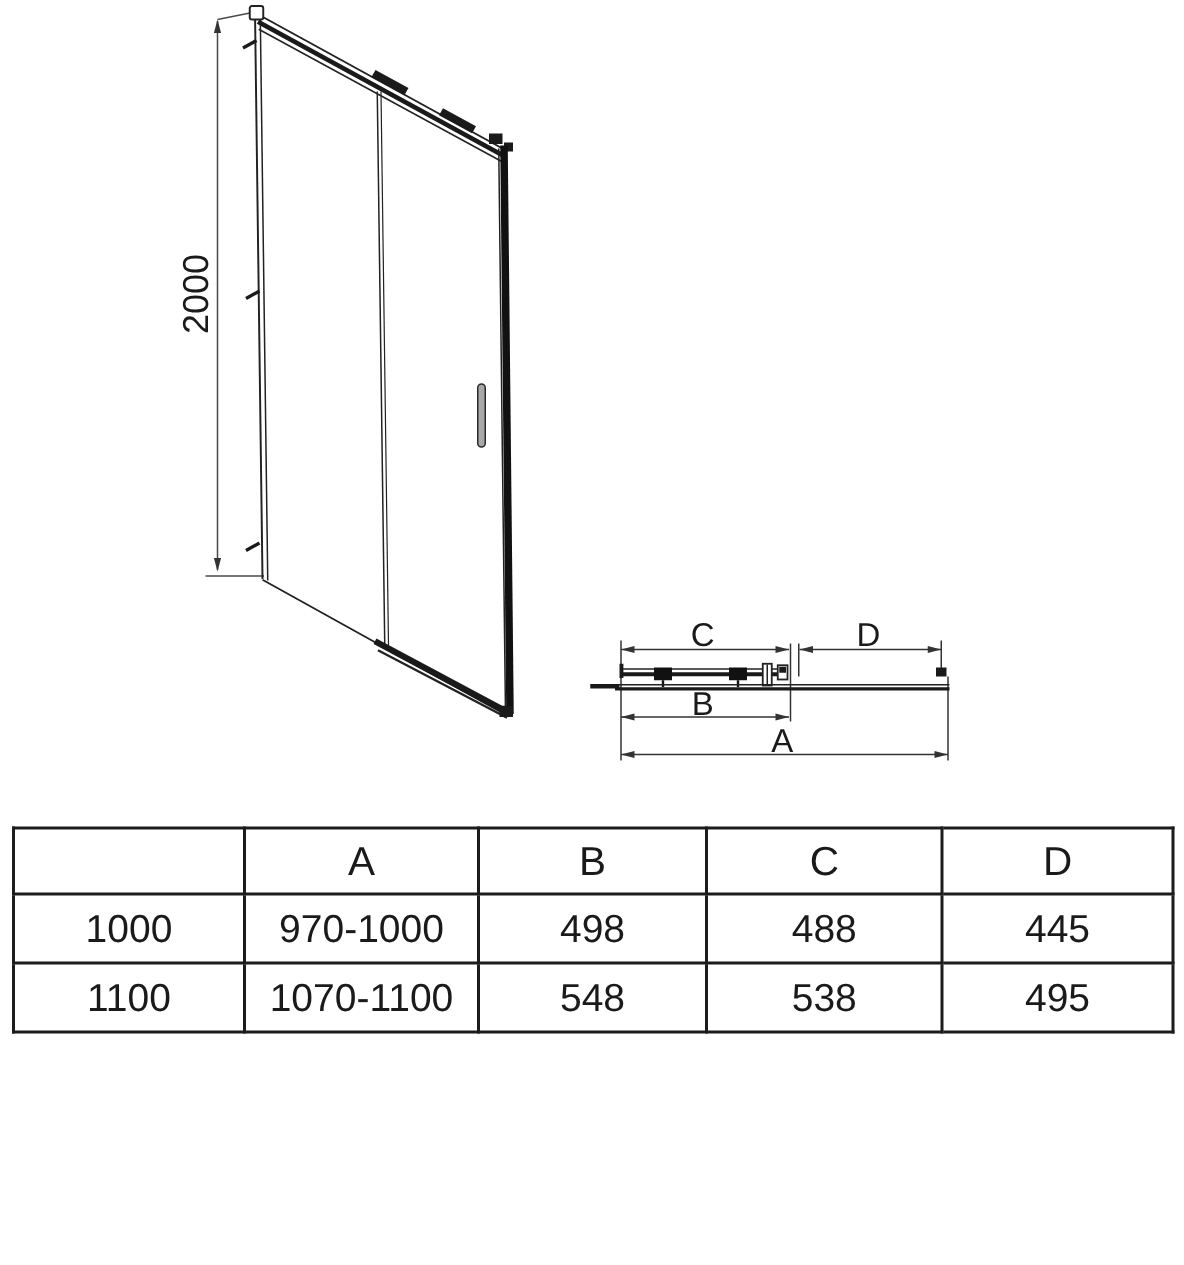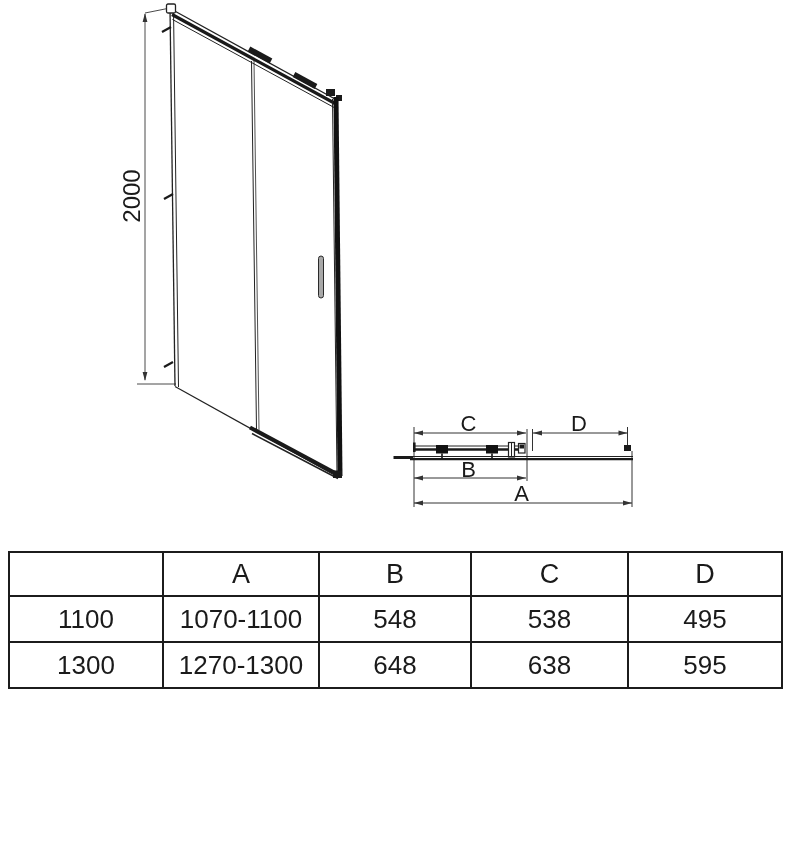--- a/index.html
+++ b/index.html
@@ -146,27 +146,27 @@
     <tr>
       <th></th>
       <th>A</th>
       <th>B</th>
       <th>C</th>
       <th>D</th>
     </tr>
   </thead>
   <tbody>
     <tr>
+      <td>1000</td>
+      <td>970-1000</td>
+      <td>498</td>
+      <td>488</td>
+      <td>445</td>
+    </tr>
+    <tr>
       <td>1100</td>
       <td>1070-1100</td>
       <td>548</td>
       <td>538</td>
       <td>495</td>
     </tr>
-    <tr>
-      <td>1300</td>
-      <td>1270-1300</td>
-      <td>648</td>
-      <td>638</td>
-      <td>595</td>
-    </tr>
   </tbody>
 </table>
 
 </body></html>

